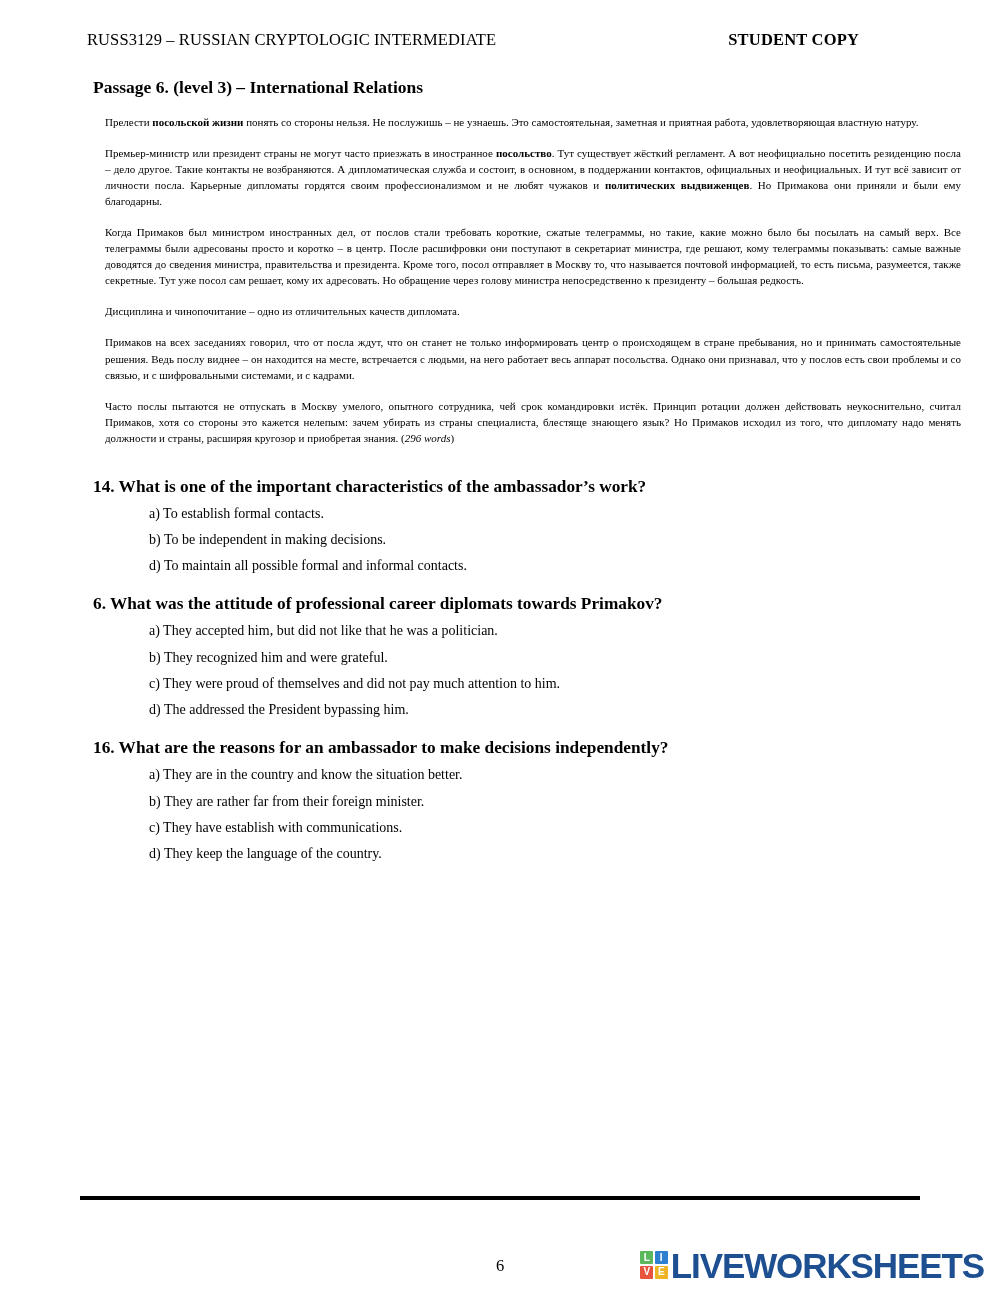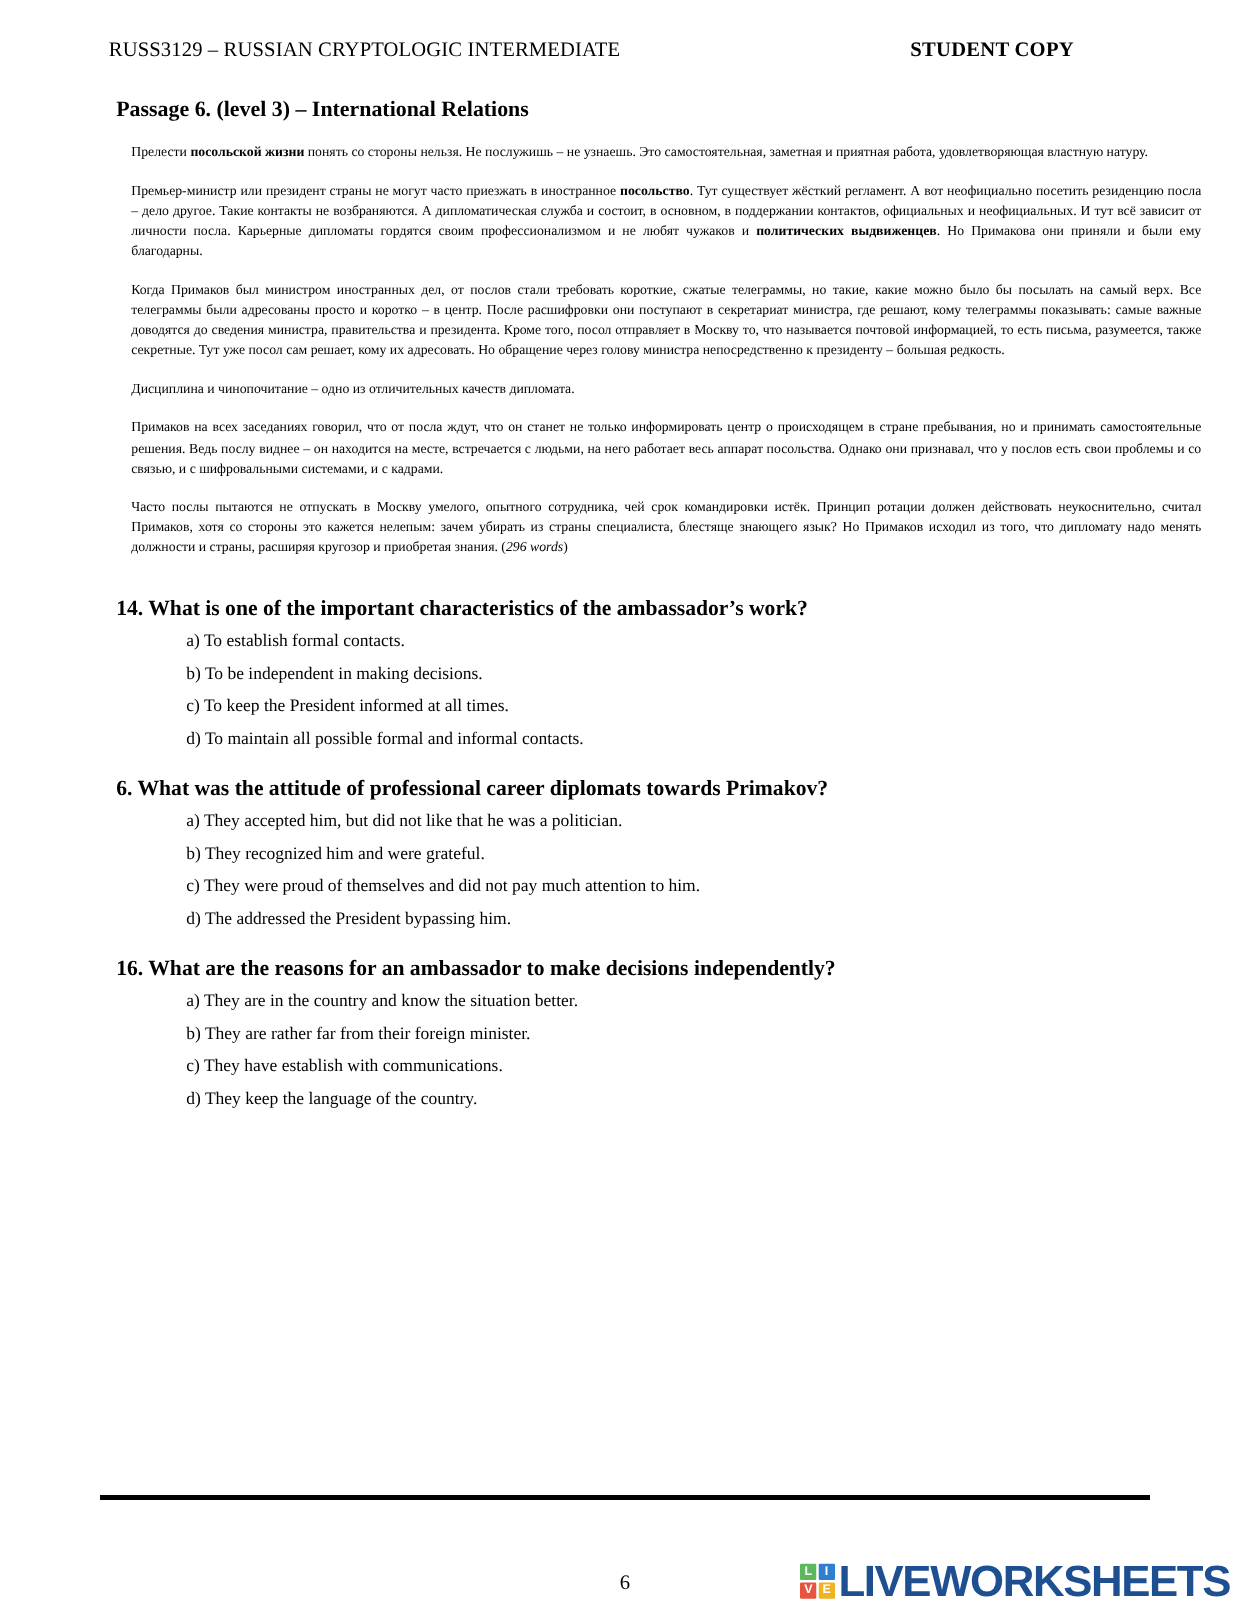--- a/index.html
+++ b/index.html
@@ -161,21 +161,20 @@
     <p class="para"><span>Примаков на всех заседаниях говорил, что от посла ждут, что он станет не только информировать центр о происходящем в стране пребывания, но и принимать самостоятельные решения. Ведь послу виднее – он находится на месте, встречается с людьми, на него работает весь аппарат посольства. Однако они признавал, что у послов есть свои проблемы и со связью, и с шифровальными системами, и с кадрами.</span></p>
     <p class="para"><span>Часто послы пытаются не отпускать в Москву умелого, опытного сотрудника, чей срок командировки истёк. Принцип ротации должен действовать неукоснительно, считал Примаков, хотя со стороны это кажется нелепым: зачем убирать из страны специалиста, блестяще знающего язык? Но Примаков исходил из того, что дипломату надо менять должности и страны, расширяя кругозор и приобретая знания. (</span><i>296 words</i><span>)</span></p>
   </div>
 
   <div class="questions">
 
     <div class="q-block">
       <div class="q-stem">14. What is one of the important characteristics of the ambassador’s work?</div>
       <div class="q-option">a) To establish formal contacts.</div>
       <div class="q-option">b) To be independent in making decisions.</div>
-      <div class="q-option">c) To keep the President informed at all times.</div>
       <div class="q-option">d) To maintain all possible formal and informal contacts.</div>
     </div>
 
     <div class="q-block">
       <div class="q-stem spaced">6. What was the attitude of professional career diplomats towards Primakov?</div>
       <div class="q-option">a) They accepted him, but did not like that he was a politician.</div>
       <div class="q-option">b) They recognized him and were grateful.</div>
       <div class="q-option">c) They were proud of themselves and did not pay much attention to him.</div>
       <div class="q-option">d) The addressed the President bypassing him.</div>
     </div>

